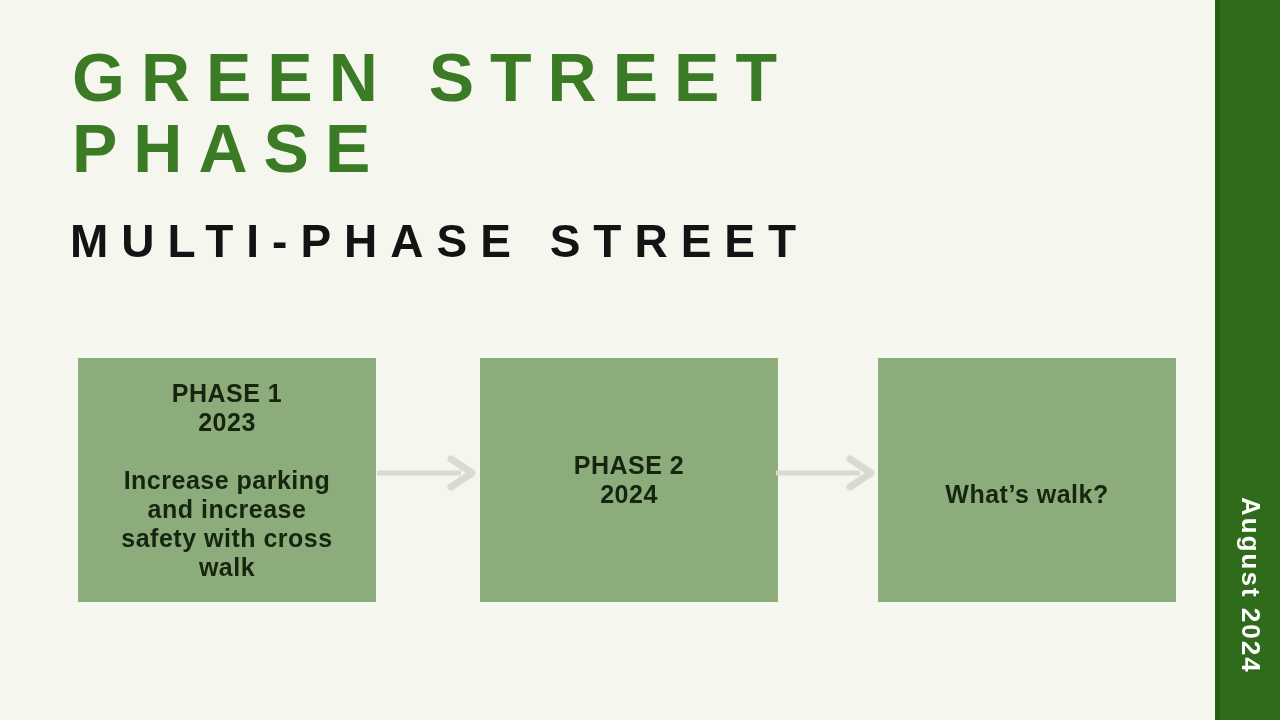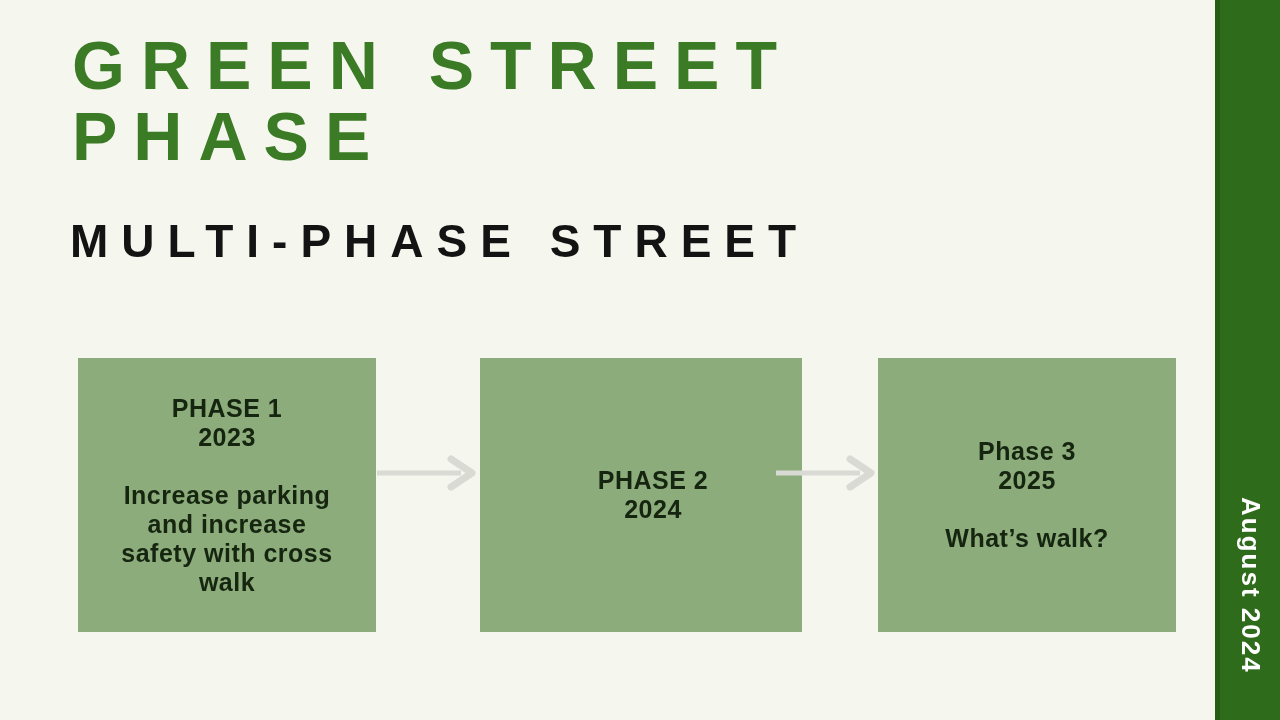--- a/index.html
+++ b/index.html
@@ -11,21 +11,21 @@
     position: relative;
     width: 1280px;
     height: 720px;
     background: var(--background, #f5f6ee);
     overflow: hidden;
   }
   
   .title {
     position: absolute;
     left: 72px;
-    top: 30px;
+    top: 42px;
     color: var(--title_green, #3b7b25);
     font-size: 68px;
     font-weight: 800;
     letter-spacing: 16px;
     line-height: 71px;
     white-space: pre;
   }
   .subtitle {
     position: absolute;
     left: 70px;
@@ -35,42 +35,42 @@
     font-weight: 800;
     letter-spacing: 13px;
     line-height: 50px;
     white-space: pre;
   }
   
   .phase-card {
     position: absolute;
     top: 358px;
     width: 298px;
-    height: 274px;
+    height: 244px;
     background: var(--box_green, #8cac7b);
     color: var(--box_text, #15250f);
     display: flex;
     flex-direction: column;
     justify-content: center;
     align-items: center;
     text-align: center;
     font-weight: 700;
     font-size: 25px;
     line-height: 29px;
     letter-spacing: 0.5px;
   }
   .phase-card .heading,
   .phase-card .body {
     white-space: pre-line;
   }
   .phase-card .body {
     margin-top: 29px;
   }
   .phase-1 { left: 78px; }
-  .phase-2 { left: 480px; padding-left: 24px; }
+  .phase-2 { left: 480px; }
   .phase-3 { left: 878px; }
   
   .arrow {
     position: absolute;
     top: 452px;
     width: 102px;
     height: 42px;
     color: var(--arrow_gray, #d9dad3);
   }
   .arrow-1 { left: 377px; }
@@ -131,22 +131,20 @@
   </div>
 
   <div class="arrow arrow-2">
     <svg viewBox="0 0 102 42" xmlns="http://www.w3.org/2000/svg" aria-hidden="true">
       <line x1="0" y1="21" x2="84" y2="21" stroke="currentColor" stroke-width="5"></line>
       <polyline points="74,7 95,21 74,35" fill="none" stroke="currentColor" stroke-width="7" stroke-linejoin="round" stroke-linecap="round"></polyline>
     </svg>
   </div>
 
   <div class="phase-card phase-3">
-    <div class="heading">Phase 3
-2025</div>
     <div class="body">What’s walk?</div>
   </div>
 
   <div class="date-ribbon">
     <div class="date-ribbon-label">August 2024</div>
   </div>
 
 </div>
 
 </body></html>

